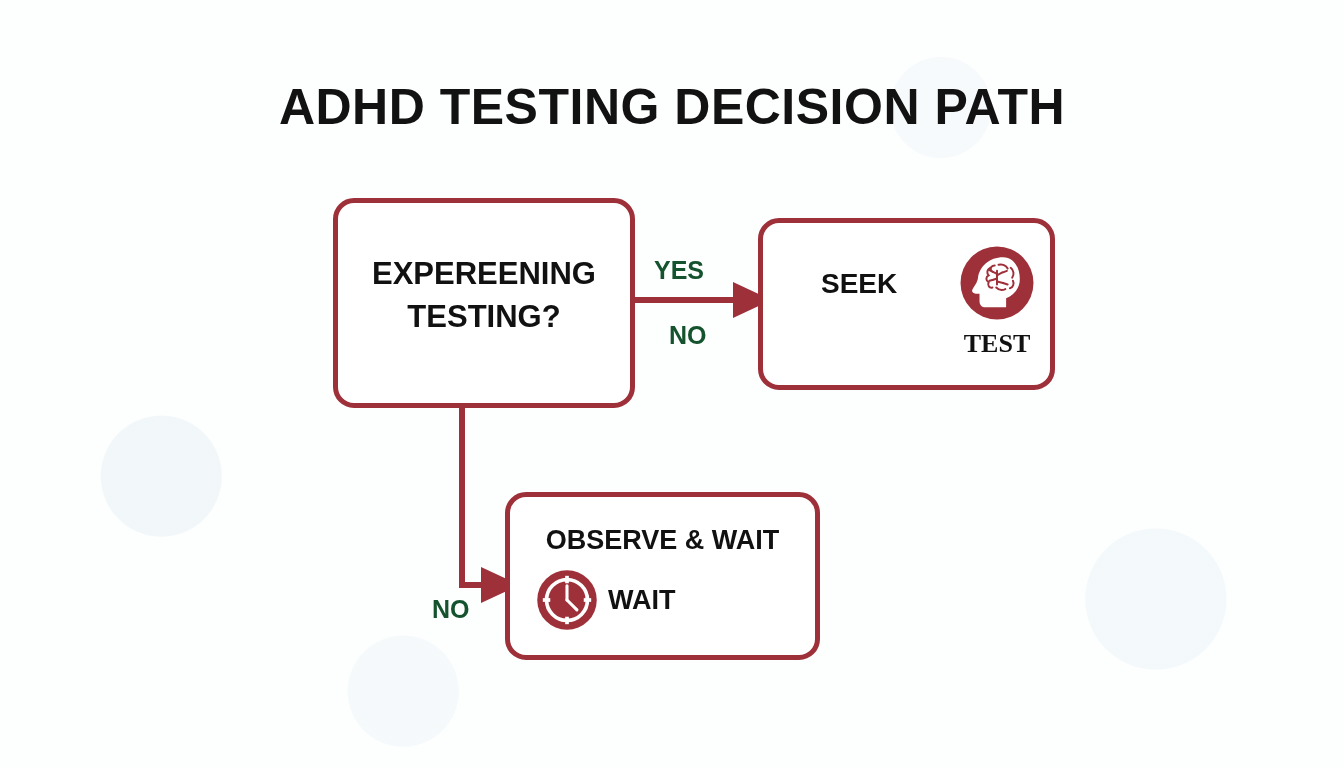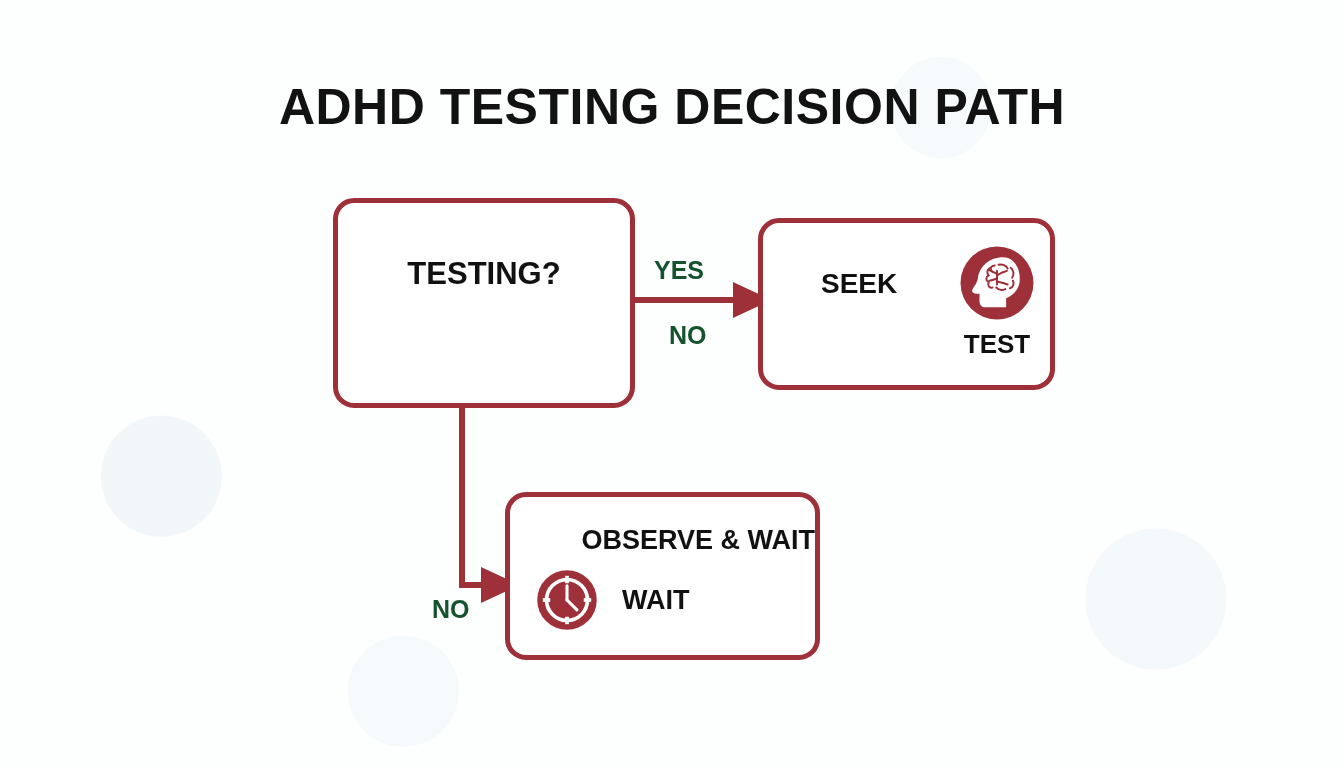--- a/index.html
+++ b/index.html
@@ -92,52 +92,53 @@
     line-height: 1.35;
     text-align: left;
     margin-left: 16px;
   }
   #node-seek .icon-wrap {
     position: absolute;
     left: 182px;
     top: 22px;
     width: 104px;
     text-align: center;
+    font-family: Liberation Serif, serif;
   }
   #node-seek .icon-caption {
     margin-top: 4px;
     font-size: 26px;
     font-weight: bold;
     color: #111111;
   }
 
   
   #node-observe {
     left: 505px;
     top: 492px;
     width: 315px;
     height: 168px;
   }
   #node-observe .node-label {
     position: absolute;
     left: 0;
     right: 0;
     top: 28px;
-    text-align: right;
+    text-align: center;
     font-size: 27px;
     font-weight: bold;
     color: #111111;
   }
   #node-observe .icon-row {
     position: absolute;
     left: 26px;
     top: 72px;
     display: flex;
     align-items: center;
-    gap: 24px;
+    gap: 10px;
   }
   #node-observe .icon-caption {
     font-size: 27px;
     font-weight: bold;
     color: #111111;
   }
 
   
   #connectors {
     position: absolute;
@@ -177,20 +178,21 @@
 
     <path d="M462,408 L462,585 L488,585" fill="none" stroke="#9e3039" stroke-width="6" stroke-linecap="butt" stroke-linejoin="miter" marker-end="url(#arrowhead)"></path>
   </svg>
 
   <div class="edge-label" id="label-yes">YES</div>
   <div class="edge-label" id="label-no-top">NO</div>
   <div class="edge-label" id="label-no-bottom">NO</div>
 
   <div class="node" id="node-decision">
     <div class="decision-text">
+      <div>EXPEREENING</div>
       <div>TESTING?</div>
     </div>
   </div>
 
   <div class="node" id="node-seek">
     <div class="node-label">
       <div>SEEK</div>
     </div>
     <div class="icon-wrap">
       <svg width="76" height="76" viewBox="0 0 100 100">

